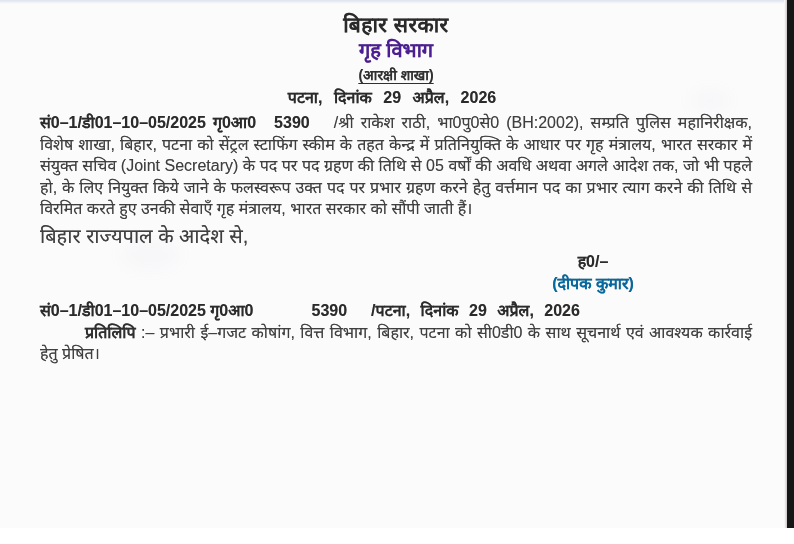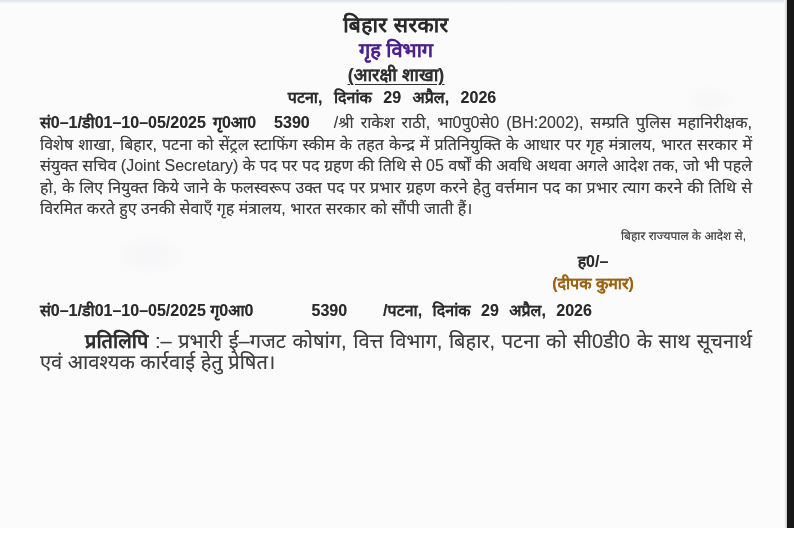--- a/index.html
+++ b/index.html
@@ -14,40 +14,40 @@
   }
   .scan-top{position:absolute;top:0;left:0;right:0;height:4px;
     background:linear-gradient(180deg,#dfe3ec,rgba(255,255,255,0));}
   .scan-edge{position:absolute;top:0;right:0;width:7px;height:544px;background:#161616;}
   .scan-edge-line{position:absolute;top:0;right:7px;width:3px;height:544px;
     background:linear-gradient(90deg,#ffffff,#c7c7ca);}
   .smudge{position:absolute;border-radius:50%;background:#9aa0ad;filter:blur(8px);opacity:.05;}
   .content{position:absolute;left:40px;top:12px;width:712px;}
   .h-gov{text-align:center;font-size:21px;line-height:26px;font-weight:bold;color:#2a2a2a;letter-spacing:.5px;}
   .h-dept{text-align:center;font-size:20px;line-height:24px;font-weight:bold;color:#4c1d95;}
-  .h-branch{text-align:center;font-size:18px;line-height:18px;font-weight:bold;color:#303030;margin-top:4px;}
+  .h-branch{text-align:center;font-size:14px;line-height:18px;font-weight:bold;color:#303030;margin-top:4px;}
   .h-notice{text-align:center;font-size:17px;line-height:21px;color:#333;margin-top:9px;}
   .u{text-decoration:underline;text-underline-offset:3px;text-decoration-thickness:1px;}
   .dateline{text-align:center;font-size:16px;line-height:21px;font-weight:bold;color:#2b2b2b;
     margin-top:3px;padding-right:8px;word-spacing:7px;}
   .para{font-size:16px;line-height:21.5px;text-align:justify;}
   .para1{margin-top:4px;}
   .ref{font-weight:bold;color:#2b2b2b;}
   .num{font-weight:bold;color:#2b2b2b;margin:0 24px 0 18px;}
   .p2num{font-weight:bold;color:#2f2f2f;margin-right:30px;}
   .para3{text-indent:45px;margin-top:2px;}
-  .by-order{text-align:right;font-size:12px;line-height:21px;margin-top:6px;padding-right:6px;}
+  .by-order{text-align:left;font-size:20px;line-height:21px;margin-top:6px;padding-right:6px;}
   .sig-block{width:270px;margin:4px 24px 0 auto;text-align:center;font-size:16px;line-height:22.5px;}
   .sig-sign{font-weight:bold;color:#2b2b2b;}
-  .sig-name{font-weight:bold;color:#a16207;}
+  .sig-name{font-weight:bold;color:#0369a1;}
   .footer-ref{display:flex;align-items:baseline;font-size:16px;line-height:21px;font-weight:bold;
     color:#2b2b2b;margin-top:4px;}
   .footer-ref .fnum{margin-left:58px;}
-  .footer-ref .fdate{margin-left:36px;word-spacing:6px;}
-  .copy-para{font-size:20px;line-height:21.5px;text-align:justify;text-indent:45px;margin-top:10px;}
+  .footer-ref .fdate{margin-left:24px;word-spacing:6px;}
+  .copy-para{font-size:16px;line-height:21.5px;text-align:justify;text-indent:45px;margin-top:1px;}
   .copy-label{font-weight:bold;color:#2f2f2f;}
   .sig-cut{position:absolute;left:598px;top:536px;font-size:16px;font-weight:bold;color:#2b2b2b;}
 </style>
 </head>
 <body>
 
 <div class="page">
   <div class="scan-top"></div>
   <div class="smudge" style="left:120px;top:240px;width:60px;height:30px;"></div>
   <div class="smudge" style="left:690px;top:90px;width:40px;height:22px;"></div>

